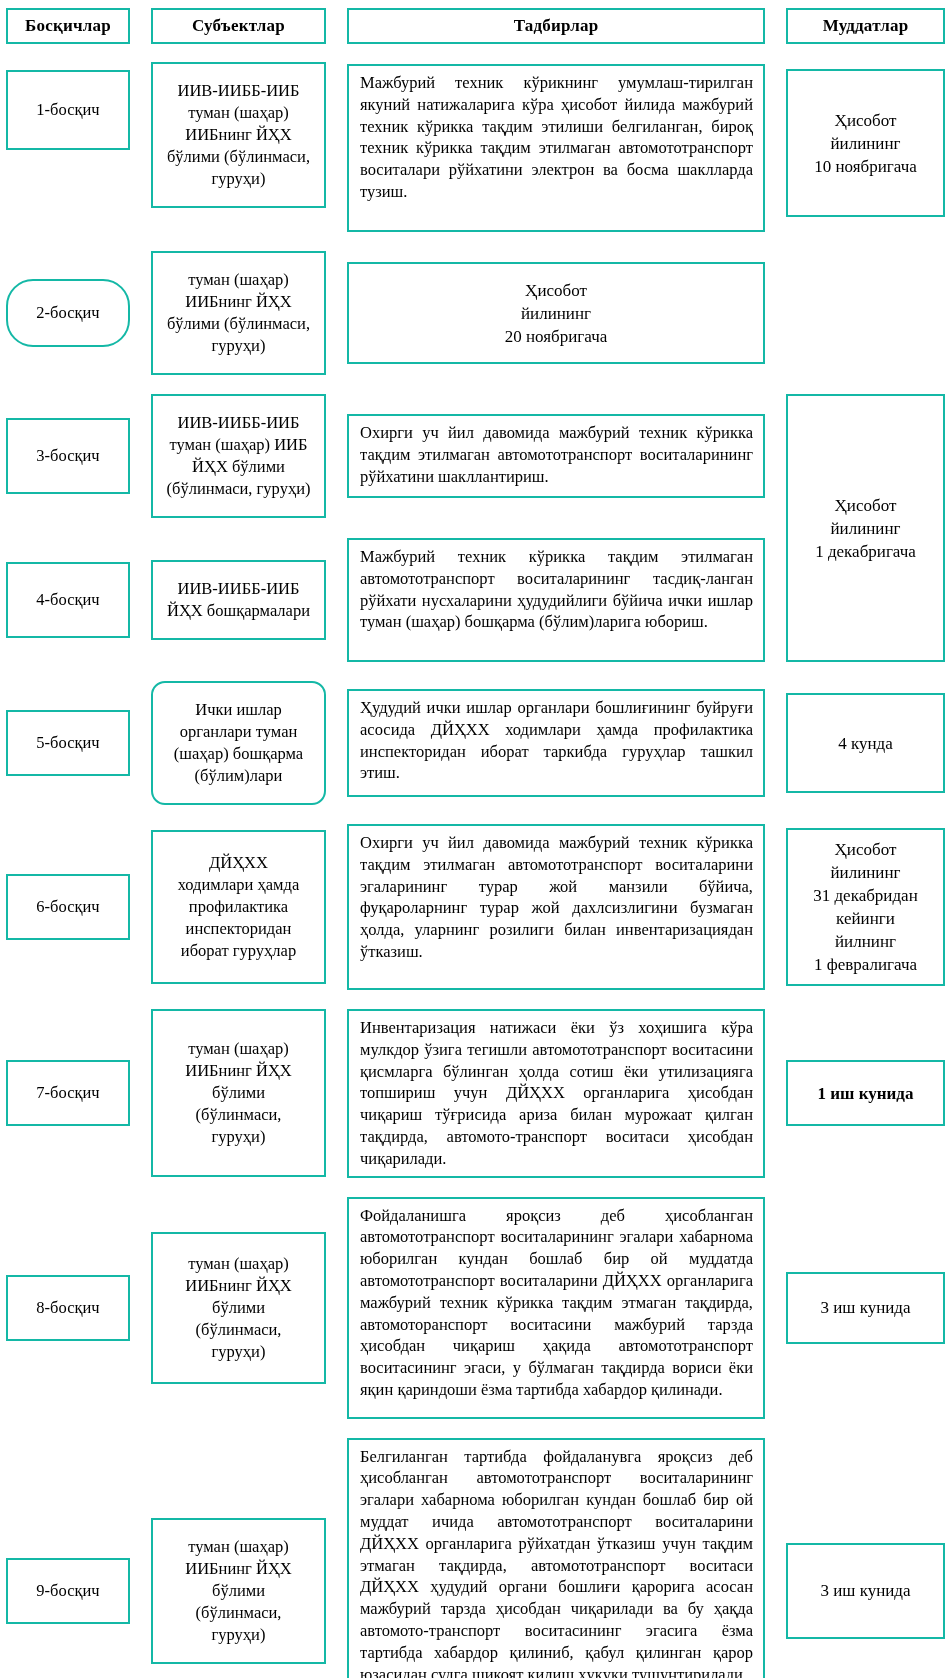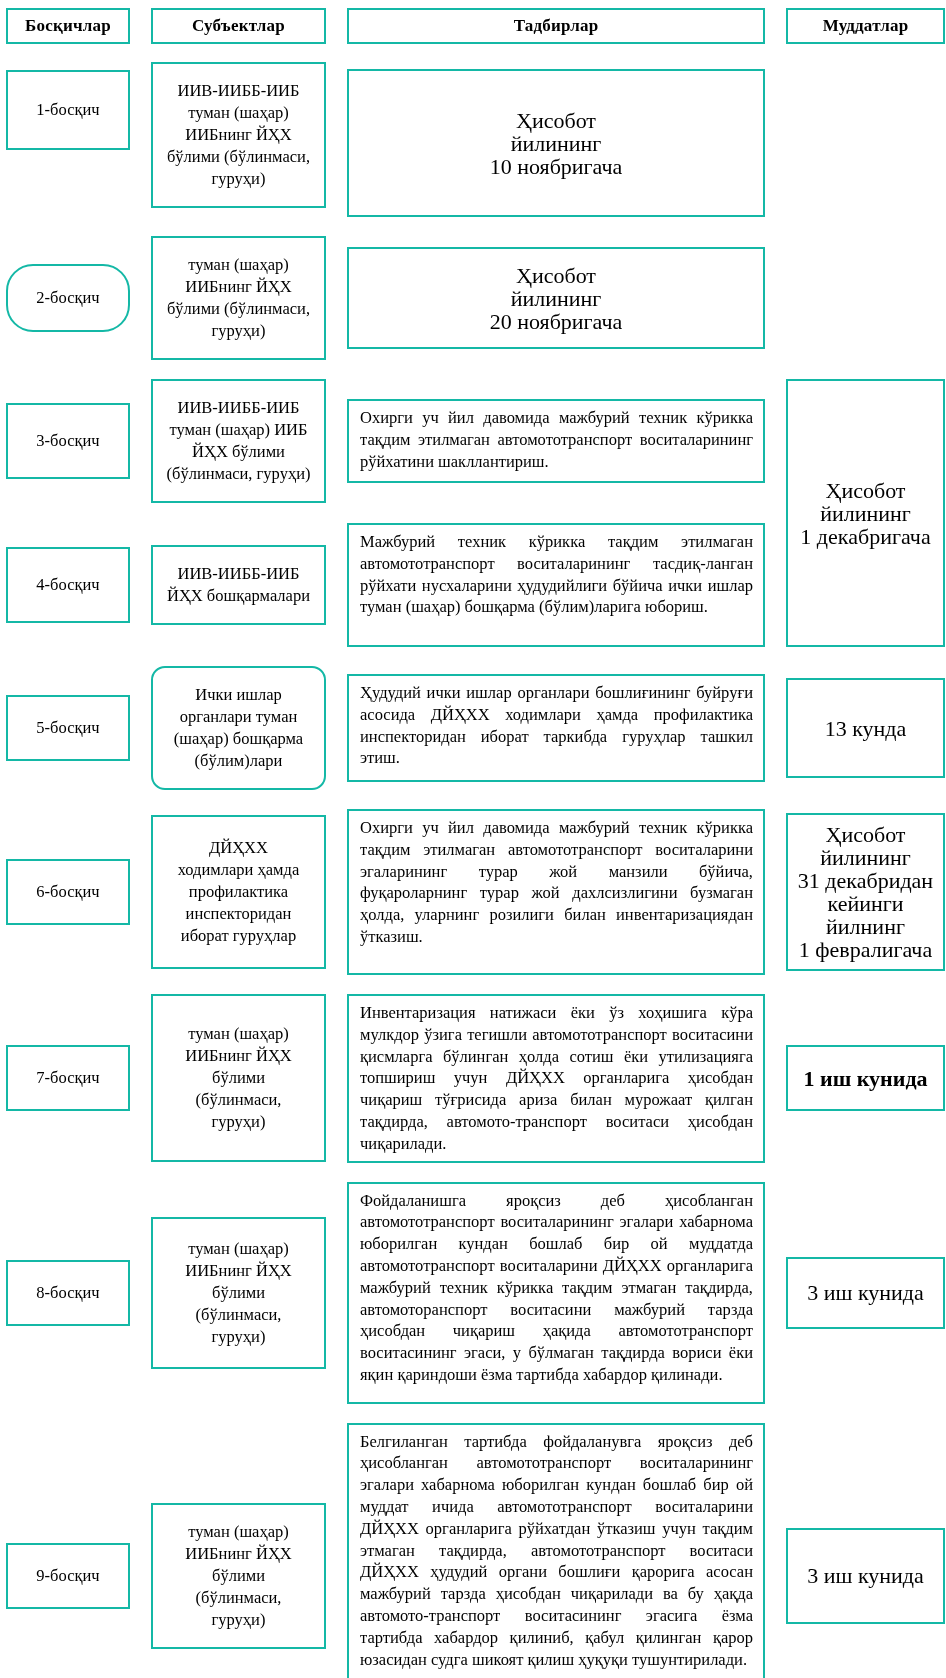--- a/index.html
+++ b/index.html
@@ -64,21 +64,21 @@
     text-align: justify;
     font-size: 16.5px;
     line-height: 21.8px;
   }
   .deadline {
     display: flex;
     align-items: center;
     justify-content: center;
     text-align: center;
     white-space: pre-line;
-    font-size: 22px;
+    font-size: 17px;
     line-height: 23px;
     padding: 4px 2px;
   }
   
   .r1 { align-items: start; }
   .r1 .stage    { min-height: 80px; margin-top: 8px; }
   .r1 .subject  { min-height: 116px; }
   .r1 .activity { min-height: 168px; margin-top: 2px; }
   .r1 .deadline { min-height: 148px; margin-top: 7px; }
 
@@ -128,20 +128,21 @@
     <div class="box hbox">Муддатлар</div>
   </div>
 
   <div class="row r1">
     <div class="box stage">1-босқич</div>
     <div class="box subject">ИИВ-ИИББ-ИИБ
 туман (шаҳар)
 ИИБнинг ЙҲХ
 бўлими (бўлинмаси,
 гуруҳи)</div>
+    <div class="box activity">Мажбурий техник кўрикнинг умумлаш-тирилган якуний натижаларига кўра ҳисобот йилида мажбурий техник кўрикка тақдим этилиши белгиланган, бироқ техник кўрикка тақдим этилмаган автомототранспорт воситалари рўйхатини электрон ва босма шаклларда тузиш.</div>
     <div class="box deadline">Ҳисобот
 йилининг
 10 ноябригача</div>
   </div>
 
   <div class="row r2">
     <div class="box stage">2-босқич</div>
     <div class="box subject">туман (шаҳар)
 ИИБнинг ЙҲХ
 бўлими (бўлинмаси,
@@ -167,21 +168,21 @@
 1 декабригача</div>
   </div>
 
   <div class="row r5">
     <div class="box stage">5-босқич</div>
     <div class="box subject">Ички ишлар
 органлари туман
 (шаҳар) бошқарма
 (бўлим)лари</div>
     <div class="box activity">Ҳудудий ички ишлар органлари бошлиғининг буйруғи асосида ДЙҲХХ ходимлари ҳамда профилактика инспекторидан иборат таркибда гуруҳлар ташкил этиш.</div>
-    <div class="box deadline">13 кунда</div>
+    <div class="box deadline">4 кунда</div>
   </div>
 
   <div class="row r6">
     <div class="box stage">6-босқич</div>
     <div class="box subject">ДЙҲХХ
 ходимлари ҳамда
 профилактика
 инспекторидан
 иборат гуруҳлар</div>
     <div class="box activity">Охирги уч йил давомида мажбурий техник кўрикка тақдим этилмаган автомототранспорт воситаларини эгаларининг турар жой манзили бўйича, фуқароларнинг турар жой дахлсизлигини бузмаган ҳолда, уларнинг розилиги билан инвентаризациядан ўтказиш.</div>

